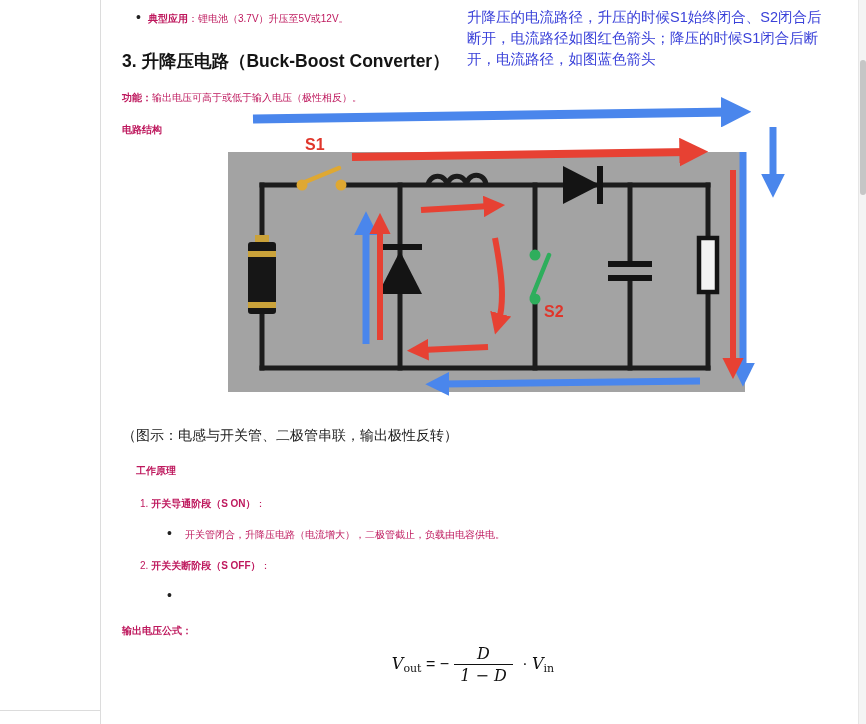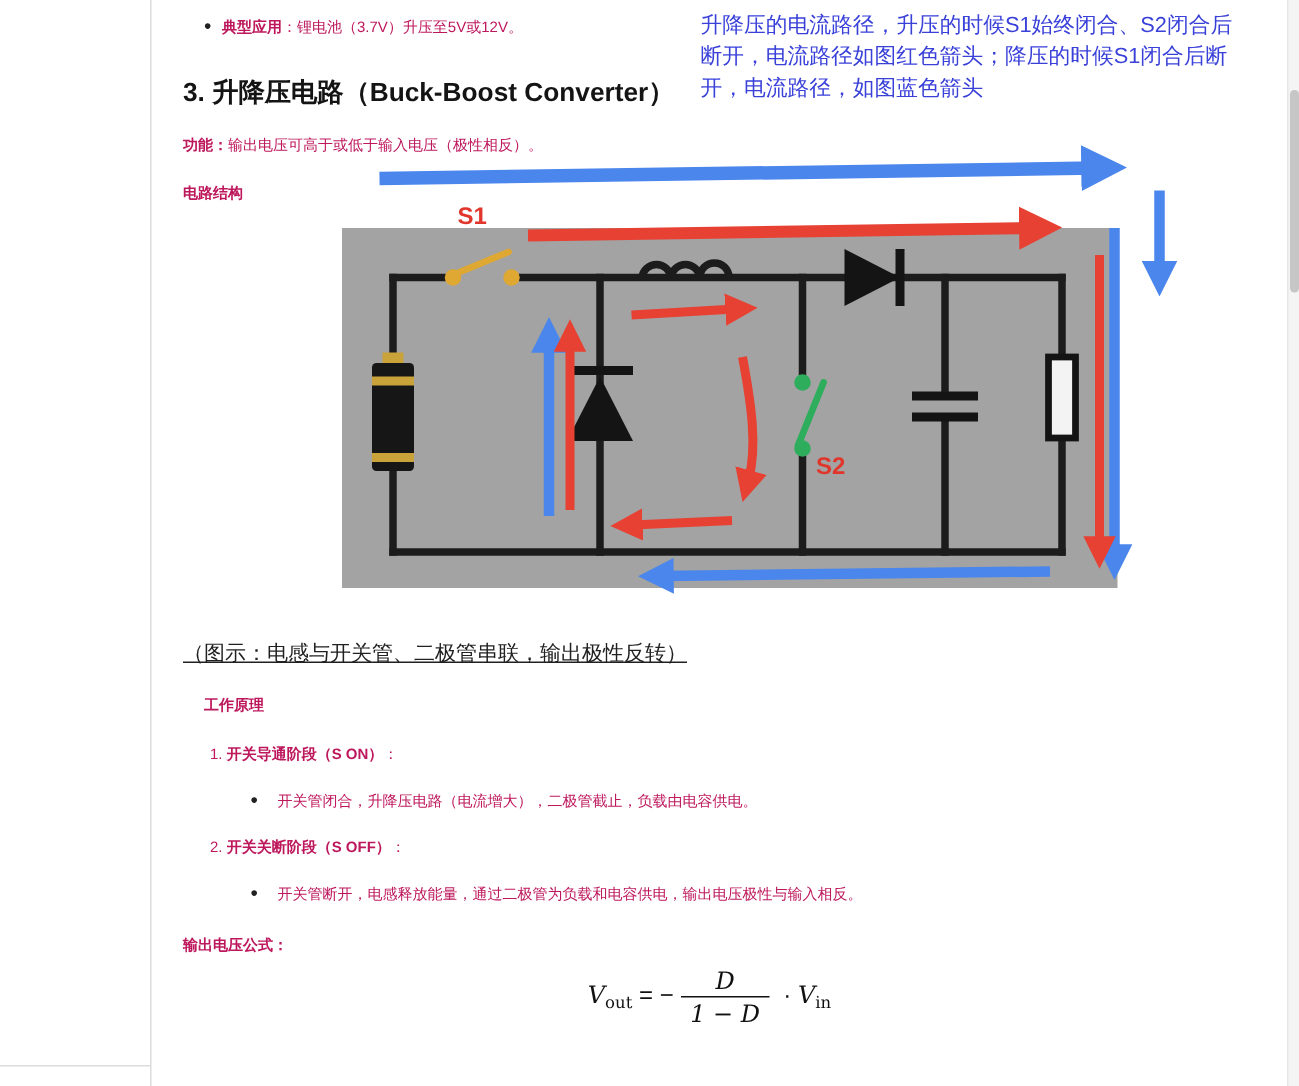--- a/index.html
+++ b/index.html
@@ -135,37 +135,36 @@
       <path d="M380,340 L380,228" stroke="#e74133" stroke-width="6" marker-end="url(#mr)"></path>
       <path d="M421,210 L490,206" stroke="#e74133" stroke-width="6" marker-end="url(#mr)"></path>
       <path d="M495,238 C501,270 505,298 499,320" stroke="#e74133" stroke-width="6" marker-end="url(#mr)"></path>
       <path d="M488,347 L422,350" stroke="#e74133" stroke-width="6" marker-end="url(#mr)"></path>
     </g>
   </svg>
 
   <div class="abs slabel labels-z" style="left:305px; top:136px;">S1</div>
   <div class="abs slabel labels-z" style="left:544px; top:303px;">S2</div>
 
-  <div class="abs caption" style="left:122px; top:427px;text-decoration:underline;">（图示：电感与开关管、二极管串联，输出极性反转）</div>
+  <div class="abs caption" style="left:122px; top:427px;">（图示：电感与开关管、二极管串联，输出极性反转）</div>
 
   <div class="abs t14 b" style="left:136px; top:461px;">工作原理</div>
 
   <div class="abs t14" style="left:140px; top:494px;">
     <span>1.</span>
     <span class="b">开关导通阶段（S ON）</span><span>：</span>
   </div>
   <span class="bullet-dot" style="left:167px; top:525px;">•</span>
   <div class="abs t14" style="left:185px; top:525px;">开关管闭合，升降压电路（电流增大），二极管截止，负载由电容供电。</div>
 
   <div class="abs t14" style="left:140px; top:556px;">
     <span>2.</span>
     <span class="b">开关关断阶段（S OFF）</span><span>：</span>
   </div>
   <span class="bullet-dot" style="left:167px; top:587px;">•</span>
-  <div class="abs t14" style="left:185px; top:587px;">开关管断开，电感释放能量，通过二极管为负载和电容供电，输出电压极性与输入相反。</div>
 
   <div class="abs t14 b" style="left:122px; top:621px;">输出电压公式：</div>
 
   <div class="formula-row">
     <span class="mi">V</span><span class="msub">out</span>
     <span>=</span>
     <span>−</span><span class="frac"><span class="num">D</span><span class="den">1 − D</span></span>
     <span>·</span>
     <span class="mi">V</span><span class="msub">in</span>
   </div>

